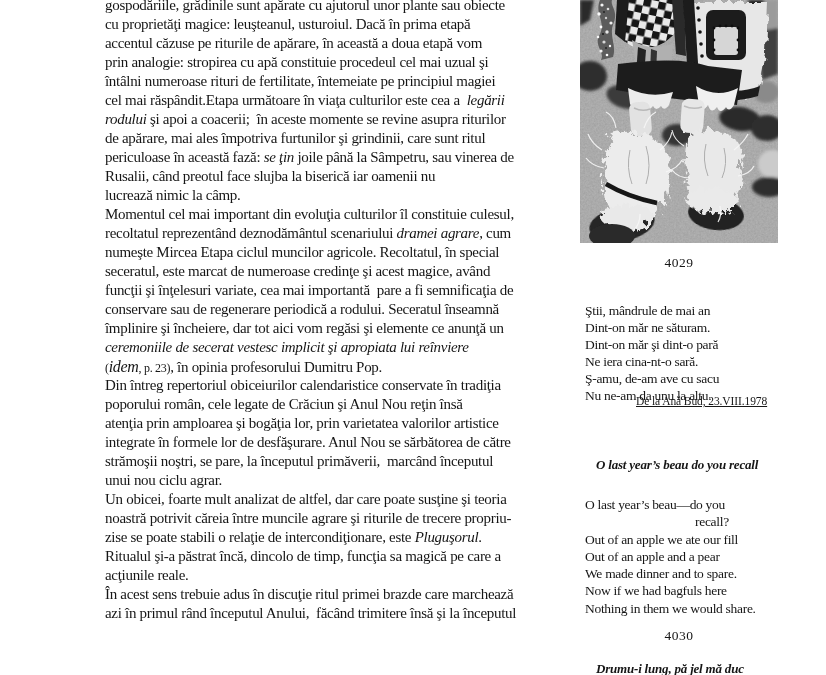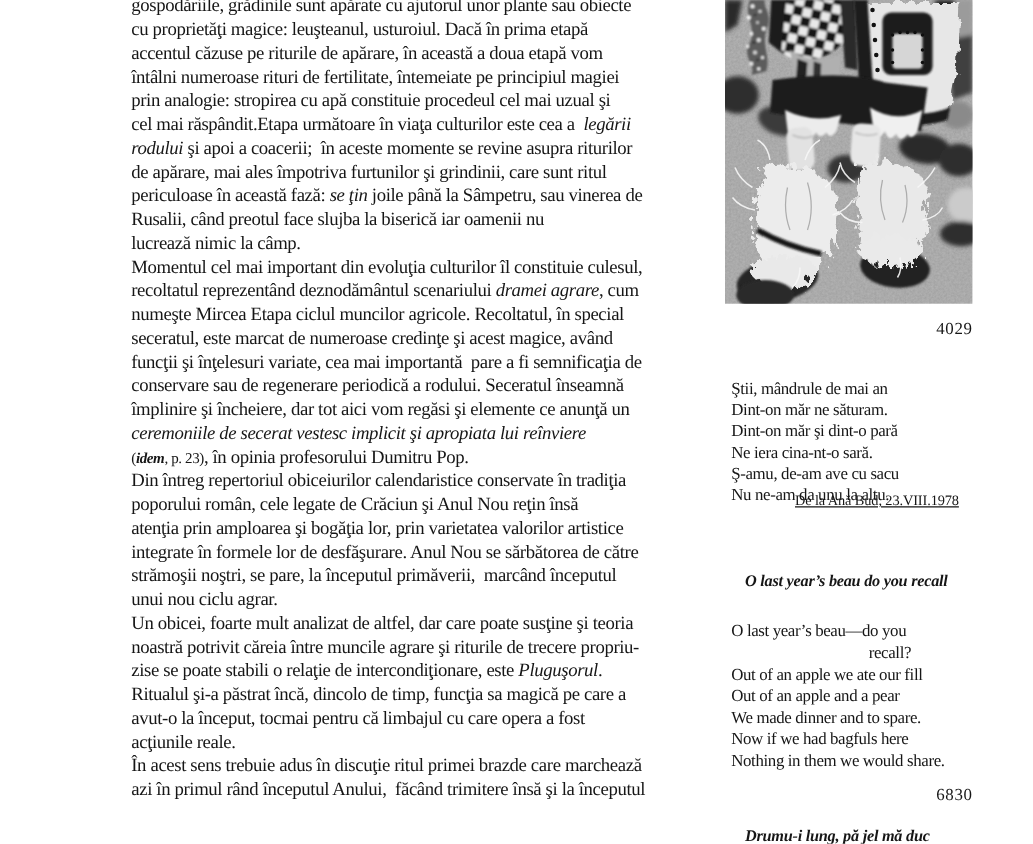--- a/index.html
+++ b/index.html
@@ -9,25 +9,25 @@
     font-family:"Liberation Serif", serif;
   }
   
   .left-col{
     position:absolute;left:105px;top:-4px;width:490px;
     font-size:15px;line-height:19px;letter-spacing:-0.3px;
   }
   .tline{height:19px;white-space:pre;}
   .tline .i{font-style:italic;}
   .tline .sm{font-size:12px;}
-  .tline .smi{font-size:12px;font-style:italic;font-weight:bold;}
+  .tline .smi{font-size:16px;font-style:italic;}
   
   .right-col{position:absolute;left:580px;top:0;width:246px;height:675px;}
   .photo{position:absolute;left:0;top:0;width:198px;height:243px;display:block;}
-  .item-number{position:absolute;left:0;width:198px;text-align:right;font-size:13.5px;letter-spacing:0.5px;}
+  .item-number{position:absolute;left:0;width:198px;text-align:center;font-size:13.5px;letter-spacing:0.5px;}
   .num1{top:255px;}
   .num2{top:628px;}
   .poem{position:absolute;left:5px;font-size:13.5px;letter-spacing:-0.3px;white-space:pre;}
   .poem1{top:302px;line-height:17px;}
   .poem2{top:496px;line-height:17.3px;}
   .pline{white-space:pre;}
   .pline.ind{padding-left:110px;}
   .attribution{position:absolute;left:56px;top:395px;font-size:11.5px;letter-spacing:-0.1px;white-space:pre;text-decoration:underline;}
   .poem-title{
     position:absolute;left:16px;font-size:13px;font-weight:bold;font-style:italic;
@@ -36,22 +36,22 @@
   .title1{top:457px;}
   .title2{top:661px;}
 </style>
 </head>
 <body>
 
 <div class="left-col">
     <div class="tline"><span>gospodăriile, grădinile sunt apărate cu ajutorul unor plante sau obiecte</span></div>
     <div class="tline"><span>cu proprietăţi magice: leuşteanul, usturoiul. Dacă în prima etapă</span></div>
     <div class="tline"><span>accentul căzuse pe riturile de apărare, în această a doua etapă vom</span></div>
+    <div class="tline"><span>prin analogie: stropirea cu apă constituie procedeul cel mai uzual şi</span></div>
     <div class="tline"><span>întâlni numeroase rituri de fertilitate, întemeiate pe principiul magiei</span></div>
-    <div class="tline"><span>prin analogie: stropirea cu apă constituie procedeul cel mai uzual şi</span></div>
     <div class="tline"><span>cel mai răspândit.Etapa următoare în viaţa culturilor este cea a  </span><span class="i">legării</span></div>
     <div class="tline"><span class="i">rodului</span><span> şi apoi a coacerii;  în aceste momente se revine asupra riturilor</span></div>
     <div class="tline"><span>de apărare, mai ales împotriva furtunilor şi grindinii, care sunt ritul</span></div>
     <div class="tline"><span>periculoase în această fază: </span><span class="i">se ţin</span><span> joile până la Sâmpetru, sau vinerea de</span></div>
     <div class="tline"><span>Rusalii, când preotul face slujba la biserică iar oamenii nu</span></div>
     <div class="tline"><span>lucrează nimic la câmp.</span></div>
     <div class="tline"><span>Momentul cel mai important din evoluţia culturilor îl constituie culesul,</span></div>
     <div class="tline"><span>recoltatul reprezentând deznodământul scenariului </span><span class="i">dramei agrare</span><span>, cum</span></div>
     <div class="tline"><span>numeşte Mircea Etapa ciclul muncilor agricole. Recoltatul, în special</span></div>
     <div class="tline"><span>seceratul, este marcat de numeroase credinţe şi acest magice, având</span></div>
@@ -63,21 +63,20 @@
     <div class="tline"><span>Din întreg repertoriul obiceiurilor calendaristice conservate în tradiţia</span></div>
     <div class="tline"><span>poporului român, cele legate de Crăciun şi Anul Nou reţin însă</span></div>
     <div class="tline"><span>atenţia prin amploarea şi bogăţia lor, prin varietatea valorilor artistice</span></div>
     <div class="tline"><span>integrate în formele lor de desfăşurare. Anul Nou se sărbătorea de către</span></div>
     <div class="tline"><span>strămoşii noştri, se pare, la începutul primăverii,  marcând începutul</span></div>
     <div class="tline"><span>unui nou ciclu agrar.</span></div>
     <div class="tline"><span>Un obicei, foarte mult analizat de altfel, dar care poate susţine şi teoria</span></div>
     <div class="tline"><span>noastră potrivit căreia între muncile agrare şi riturile de trecere propriu-</span></div>
     <div class="tline"><span>zise se poate stabili o relaţie de intercondiţionare, este </span><span class="i">Pluguşorul</span><span>.</span></div>
     <div class="tline"><span>Ritualul şi-a păstrat încă, dincolo de timp, funcţia sa magică pe care a</span></div>
-    <div class="tline"><span>avut-o la început, tocmai pentru că limbajul cu care opera a fost</span></div>
     <div class="tline"><span>acţiunile reale.</span></div>
     <div class="tline"><span>În acest sens trebuie adus în discuţie ritul primei brazde care marchează</span></div>
     <div class="tline"><span>azi în primul rând începutul Anului,  făcând trimitere însă şi la începutul</span></div>
   </div>
 
 <div class="right-col">
 
   <svg class="photo" viewBox="0 0 198 243" preserveAspectRatio="none" xmlns="http://www.w3.org/2000/svg">
     <defs>
       <filter id="asphN" x="0%" y="0%" width="100%" height="100%">
@@ -228,16 +227,16 @@
   <div class="item-number num1">4029</div>
 
   <div class="poem poem1"><div class="pline">Ştii, mândrule de mai an</div><div class="pline">Dint-on măr ne săturam.</div><div class="pline">Dint-on măr şi dint-o pară</div><div class="pline">Ne iera cina-nt-o sară.</div><div class="pline">Ş-amu, de-am ave cu sacu</div><div class="pline">Nu ne-am da unu la altu.</div></div>
 
   <div class="attribution">De la Ană Bud, 23.VIII.1978</div>
 
   <div class="poem-title title1">O last year’s beau do you recall</div>
 
   <div class="poem poem2"><div class="pline">O last year’s beau—do you</div><div class="pline ind">recall?</div><div class="pline">Out of an apple we ate our fill</div><div class="pline">Out of an apple and a pear</div><div class="pline">We made dinner and to spare.</div><div class="pline">Now if we had bagfuls here</div><div class="pline">Nothing in them we would share.</div></div>
 
-  <div class="item-number num2">6830</div>
+  <div class="item-number num2">4030</div>
 
   <div class="poem-title title2">Drumu-i lung, pă jel mă duc</div>
 </div>
 
 </body></html>

